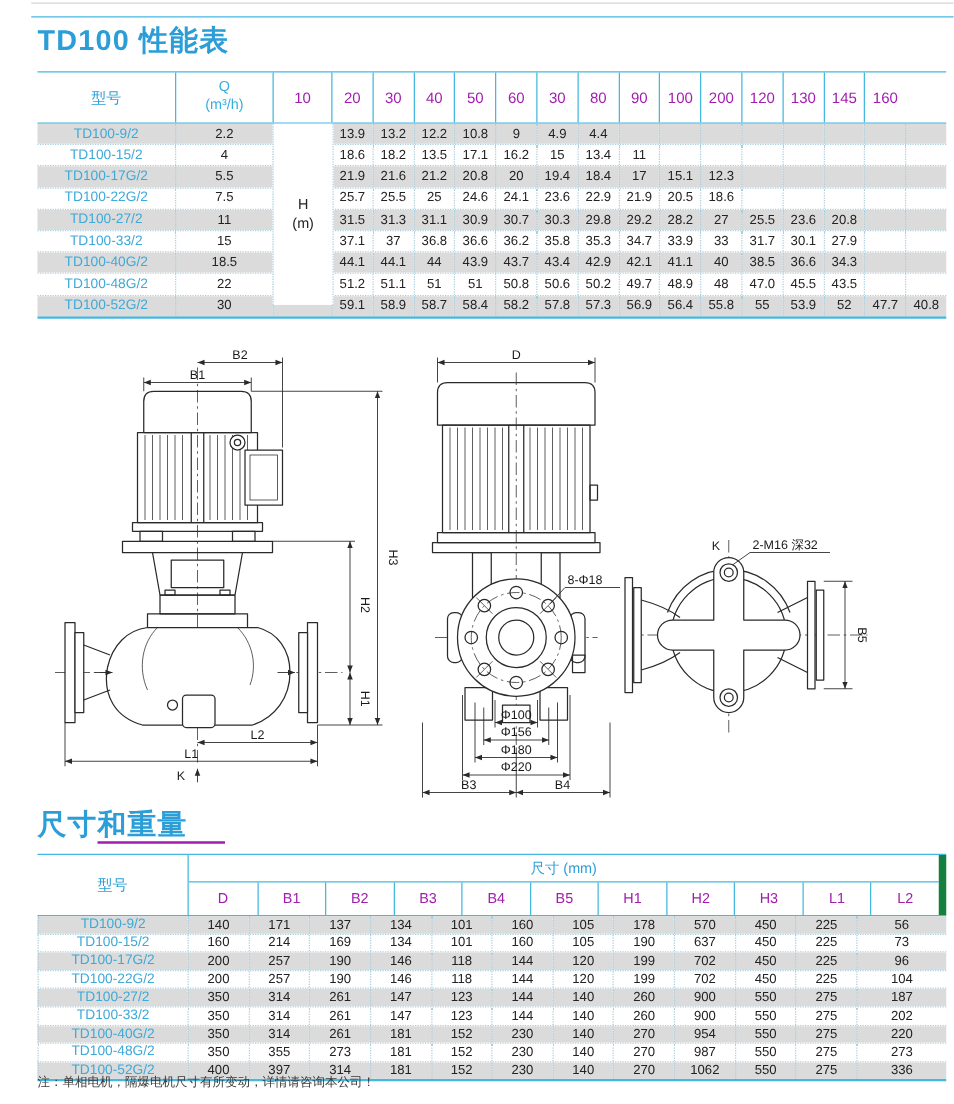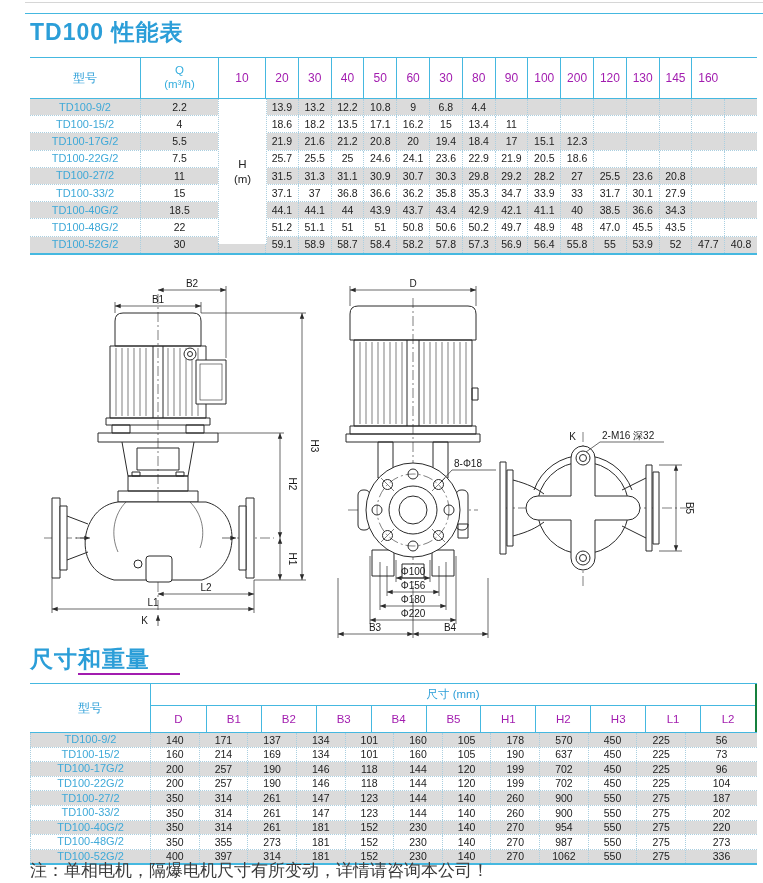--- a/index.html
+++ b/index.html
@@ -42,34 +42,34 @@
     display:flex;flex-direction:column;align-items:center;justify-content:center;
     font-size:11.5px;color:#222;line-height:1.3;}
 
   
   .d-table{position:absolute;left:30px;top:683px;width:727px;
     border-top:1px solid #45b8e0;border-bottom:2px solid #45b8e0;}
   .dhead{display:flex;height:48px;border-bottom:1px solid #45b8e0;}
   .dh-model{width:120px;display:flex;align-items:center;justify-content:center;
     color:#2b9ed8;font-size:12px;}
   .dh-mid{flex:1;display:flex;flex-direction:column;
-    border-left:1px solid #45b8e0;border-right:2px solid #15803d;}
+    border-left:1px solid #45b8e0;border-right:6px solid #15803d;}
   .dh-group{height:21px;display:flex;align-items:center;justify-content:center;
     color:#2b9ed8;font-size:11.5px;border-bottom:1px solid #45b8e0;}
   .dh-sub{flex:1;display:grid;grid-template-columns:repeat(11,1fr);}
   .dh-sub .hc{font-size:11.5px;}
   .dh-sub .hc:first-child{border-left:none;}
   .dh-weight{width:72px;display:flex;flex-direction:column;align-items:center;
     justify-content:center;color:#2b9ed8;font-size:11px;line-height:1.25;}
   .dh-weight .wu{text-decoration:underline;}
   .drow{display:grid;grid-template-columns:120px repeat(11,1fr) 72px;height:13.6px;}
   .dbody .drow:not(:first-child){border-top:1px dotted #aacfe0;}
   .dbody .drow:nth-child(odd) .c{background:#dbdbdb;}
 
-  .note{position:absolute;left:30px;top:859px;font-size:17px;color:#3a3a3a;}
+  .note{position:absolute;left:30px;top:859px;font-size:10px;color:#3a3a3a;}
 
   
   .dwg{position:absolute;}
   svg text{font-family:"Liberation Sans","DejaVu Sans",sans-serif;font-size:10px;fill:#1a1a1a;}
   .ol{fill:none;stroke:#2a2a2a;stroke-width:1;stroke-linejoin:round;}
   .olf{fill:#ffffff;stroke:#2a2a2a;stroke-width:1;stroke-linejoin:round;}
   .thin{fill:none;stroke:#2a2a2a;stroke-width:0.6;}
   .dim{fill:none;stroke:#2a2a2a;stroke-width:0.7;}
   .cl{fill:none;stroke:#2a2a2a;stroke-width:0.6;stroke-dasharray:10 3 2 3;}
 </style>
@@ -118,21 +118,21 @@
   <div class="hc num">145</div>
 
   <div class="hc num">160</div>
 </div>
   </div>
   <div class="pbody">
   <div class="prow">
     <div class="c model">TD100-9/2</div>
     <div class="c">2.2</div>
     <div class="c"></div>
-    <div style="display:contents"><div class="c">13.9</div><div class="c">13.2</div><div class="c">12.2</div><div class="c">10.8</div><div class="c">9</div><div class="c">6.8</div><div class="c">4.4</div><div class="c"></div><div class="c"></div><div class="c"></div><div class="c"></div><div class="c"></div><div class="c"></div><div class="c"></div><div class="c"></div></div>
+    <div style="display:contents"><div class="c">13.9</div><div class="c">13.2</div><div class="c">12.2</div><div class="c">10.8</div><div class="c">9</div><div class="c">4.9</div><div class="c">4.4</div><div class="c"></div><div class="c"></div><div class="c"></div><div class="c"></div><div class="c"></div><div class="c"></div><div class="c"></div><div class="c"></div></div>
   </div>
 
   <div class="prow">
     <div class="c model">TD100-15/2</div>
     <div class="c">4</div>
     <div class="c"></div>
     <div style="display:contents"><div class="c">18.6</div><div class="c">18.2</div><div class="c">13.5</div><div class="c">17.1</div><div class="c">16.2</div><div class="c">15</div><div class="c">13.4</div><div class="c">11</div><div class="c"></div><div class="c"></div><div class="c"></div><div class="c"></div><div class="c"></div><div class="c"></div><div class="c"></div></div>
   </div>
 
   <div class="prow">

